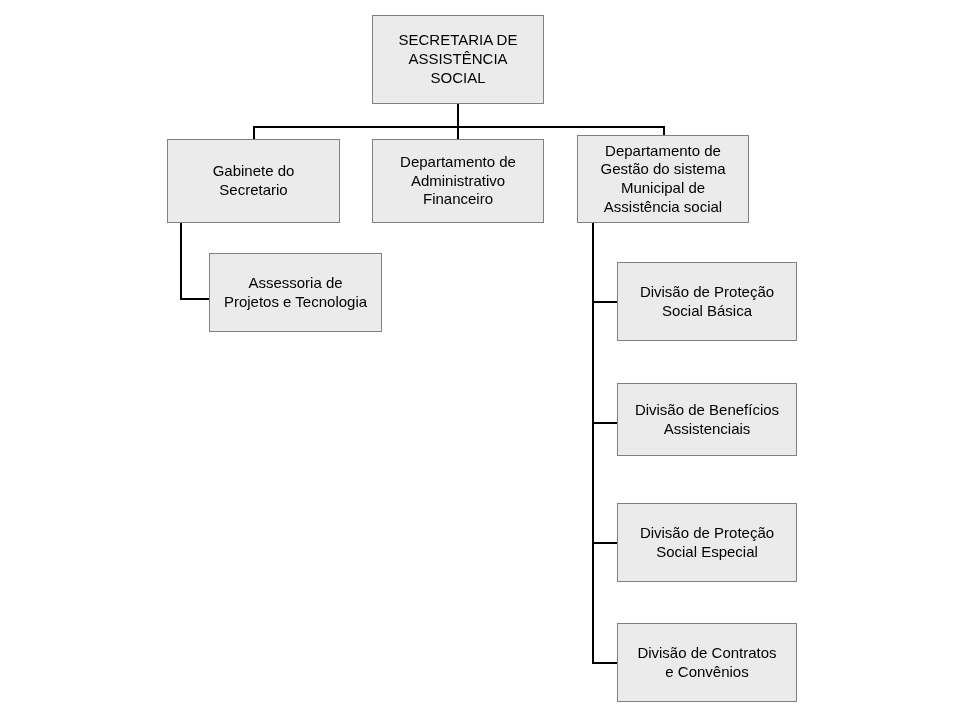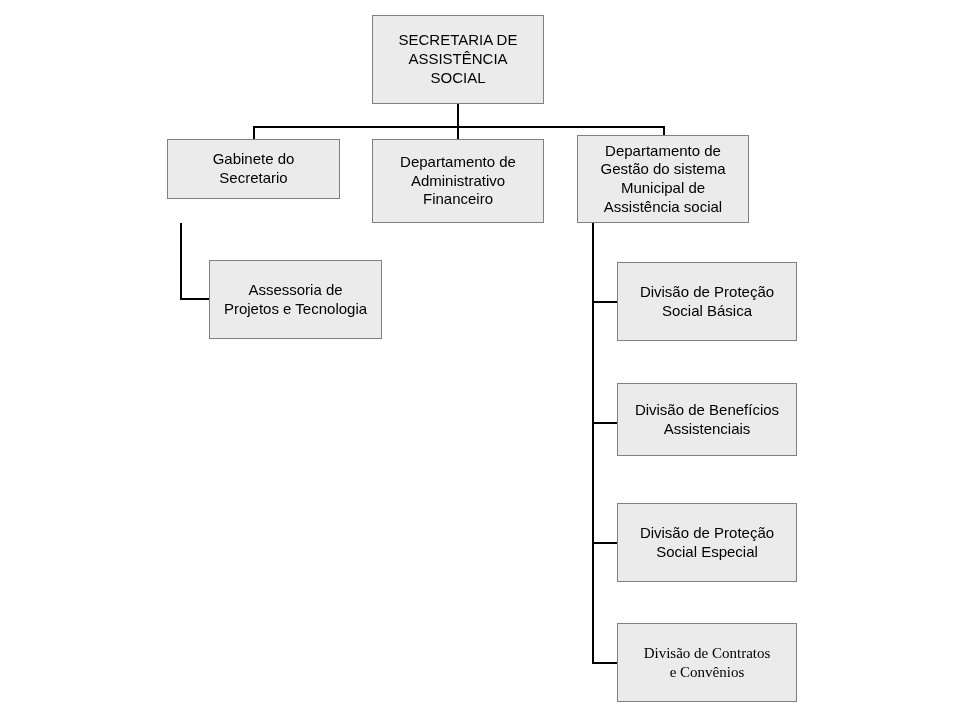--- a/index.html
+++ b/index.html
@@ -53,40 +53,40 @@
 
   <div class="connector v" style="left:592px; top:223px; height:440px;"></div>
   <div class="connector h" style="left:592px; top:301px; width:26px;"></div>
   <div class="connector h" style="left:592px; top:422px; width:26px;"></div>
   <div class="connector h" style="left:592px; top:542px; width:26px;"></div>
   <div class="connector h" style="left:592px; top:662px; width:26px;"></div>
 
   <div class="node" style="left:372px; top:15px; width:172px; height:89px;">SECRETARIA DE
 ASSISTÊNCIA SOCIAL</div>
 
-  <div class="node" style="left:167px; top:139px; width:173px; height:60px;">Gabinete do
+  <div class="node" style="left:167px; top:139px; width:173px; height:84px;">Gabinete do
 Secretario</div>
 
   <div class="node" style="left:372px; top:139px; width:172px; height:84px;">Departamento de
 Administrativo
 Financeiro</div>
 
   <div class="node" style="left:577px; top:135px; width:172px; height:88px;">Departamento de
 Gestão do sistema
 Municipal de
 Assistência social</div>
 
-  <div class="node" style="left:209px; top:260px; width:173px; height:79px;">Assessoria de
+  <div class="node" style="left:209px; top:253px; width:173px; height:79px;">Assessoria de
 Projetos e Tecnologia</div>
 
   <div class="node" style="left:617px; top:262px; width:180px; height:79px;">Divisão de Proteção
 Social Básica</div>
 
   <div class="node" style="left:617px; top:383px; width:180px; height:73px;">Divisão de Benefícios
 Assistenciais</div>
 
   <div class="node" style="left:617px; top:503px; width:180px; height:79px;">Divisão de Proteção
 Social Especial</div>
 
-  <div class="node" style="left:617px; top:623px; width:180px; height:79px;font-family:Liberation Serif, serif;">Divisão de Contratos
+  <div class="node" style="left:617px; top:623px; width:180px; height:79px;">Divisão de Contratos
 e Convênios</div>
 
 </div>
 
 </body></html>

